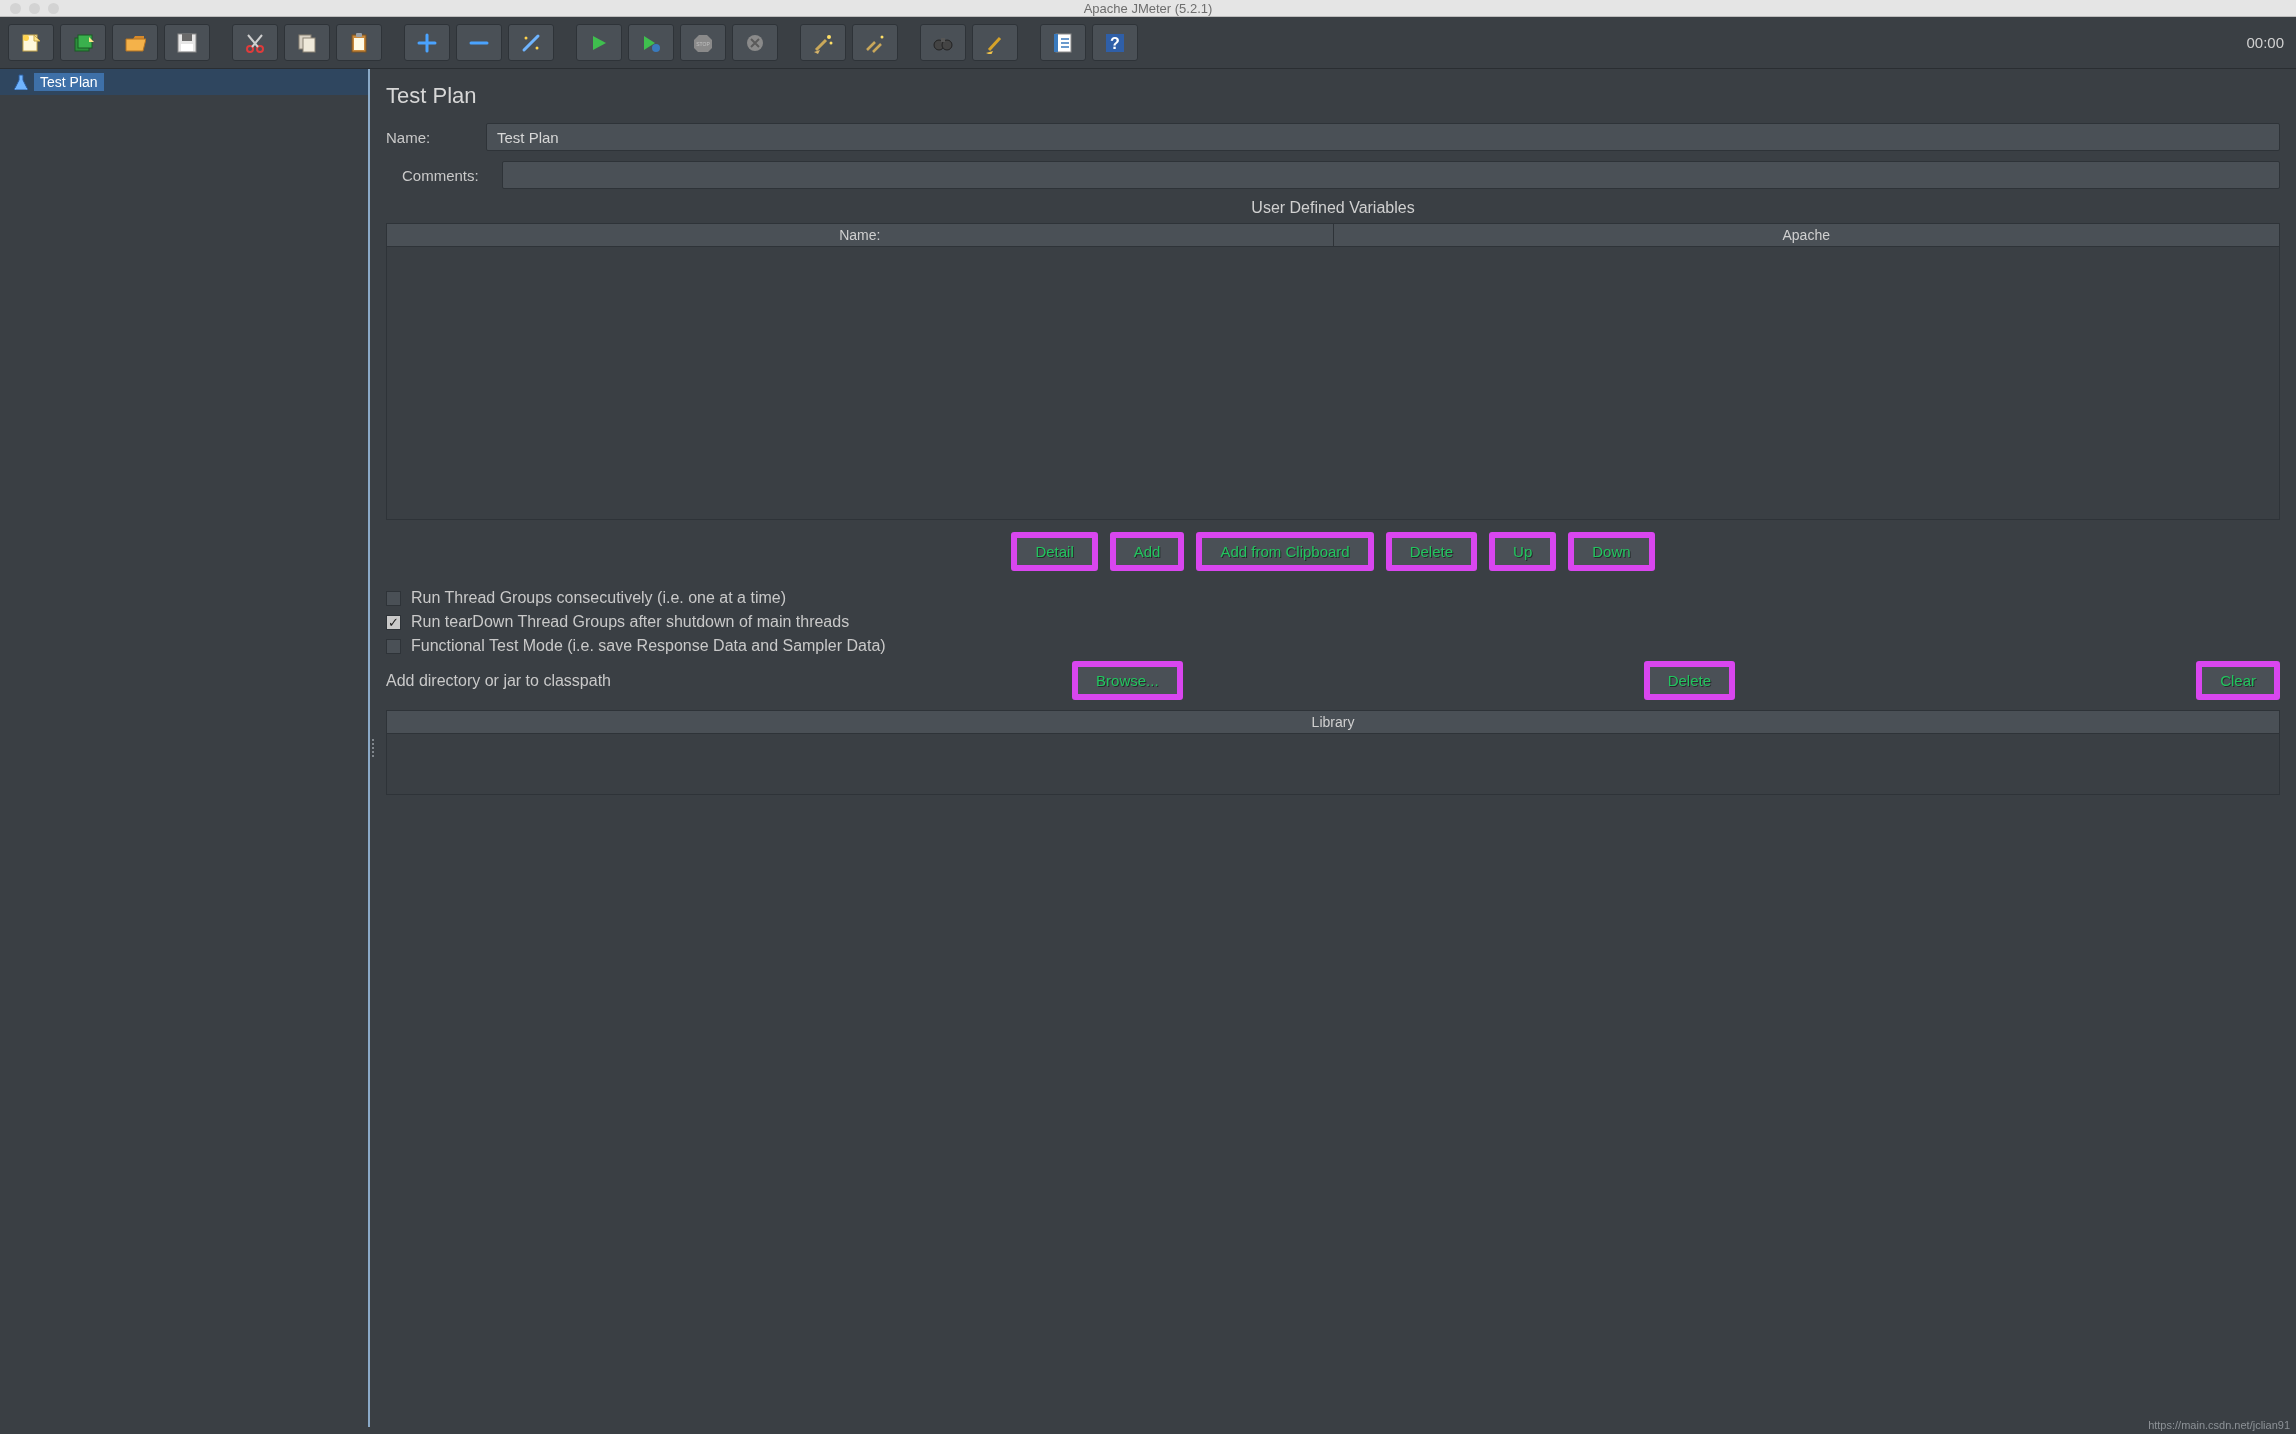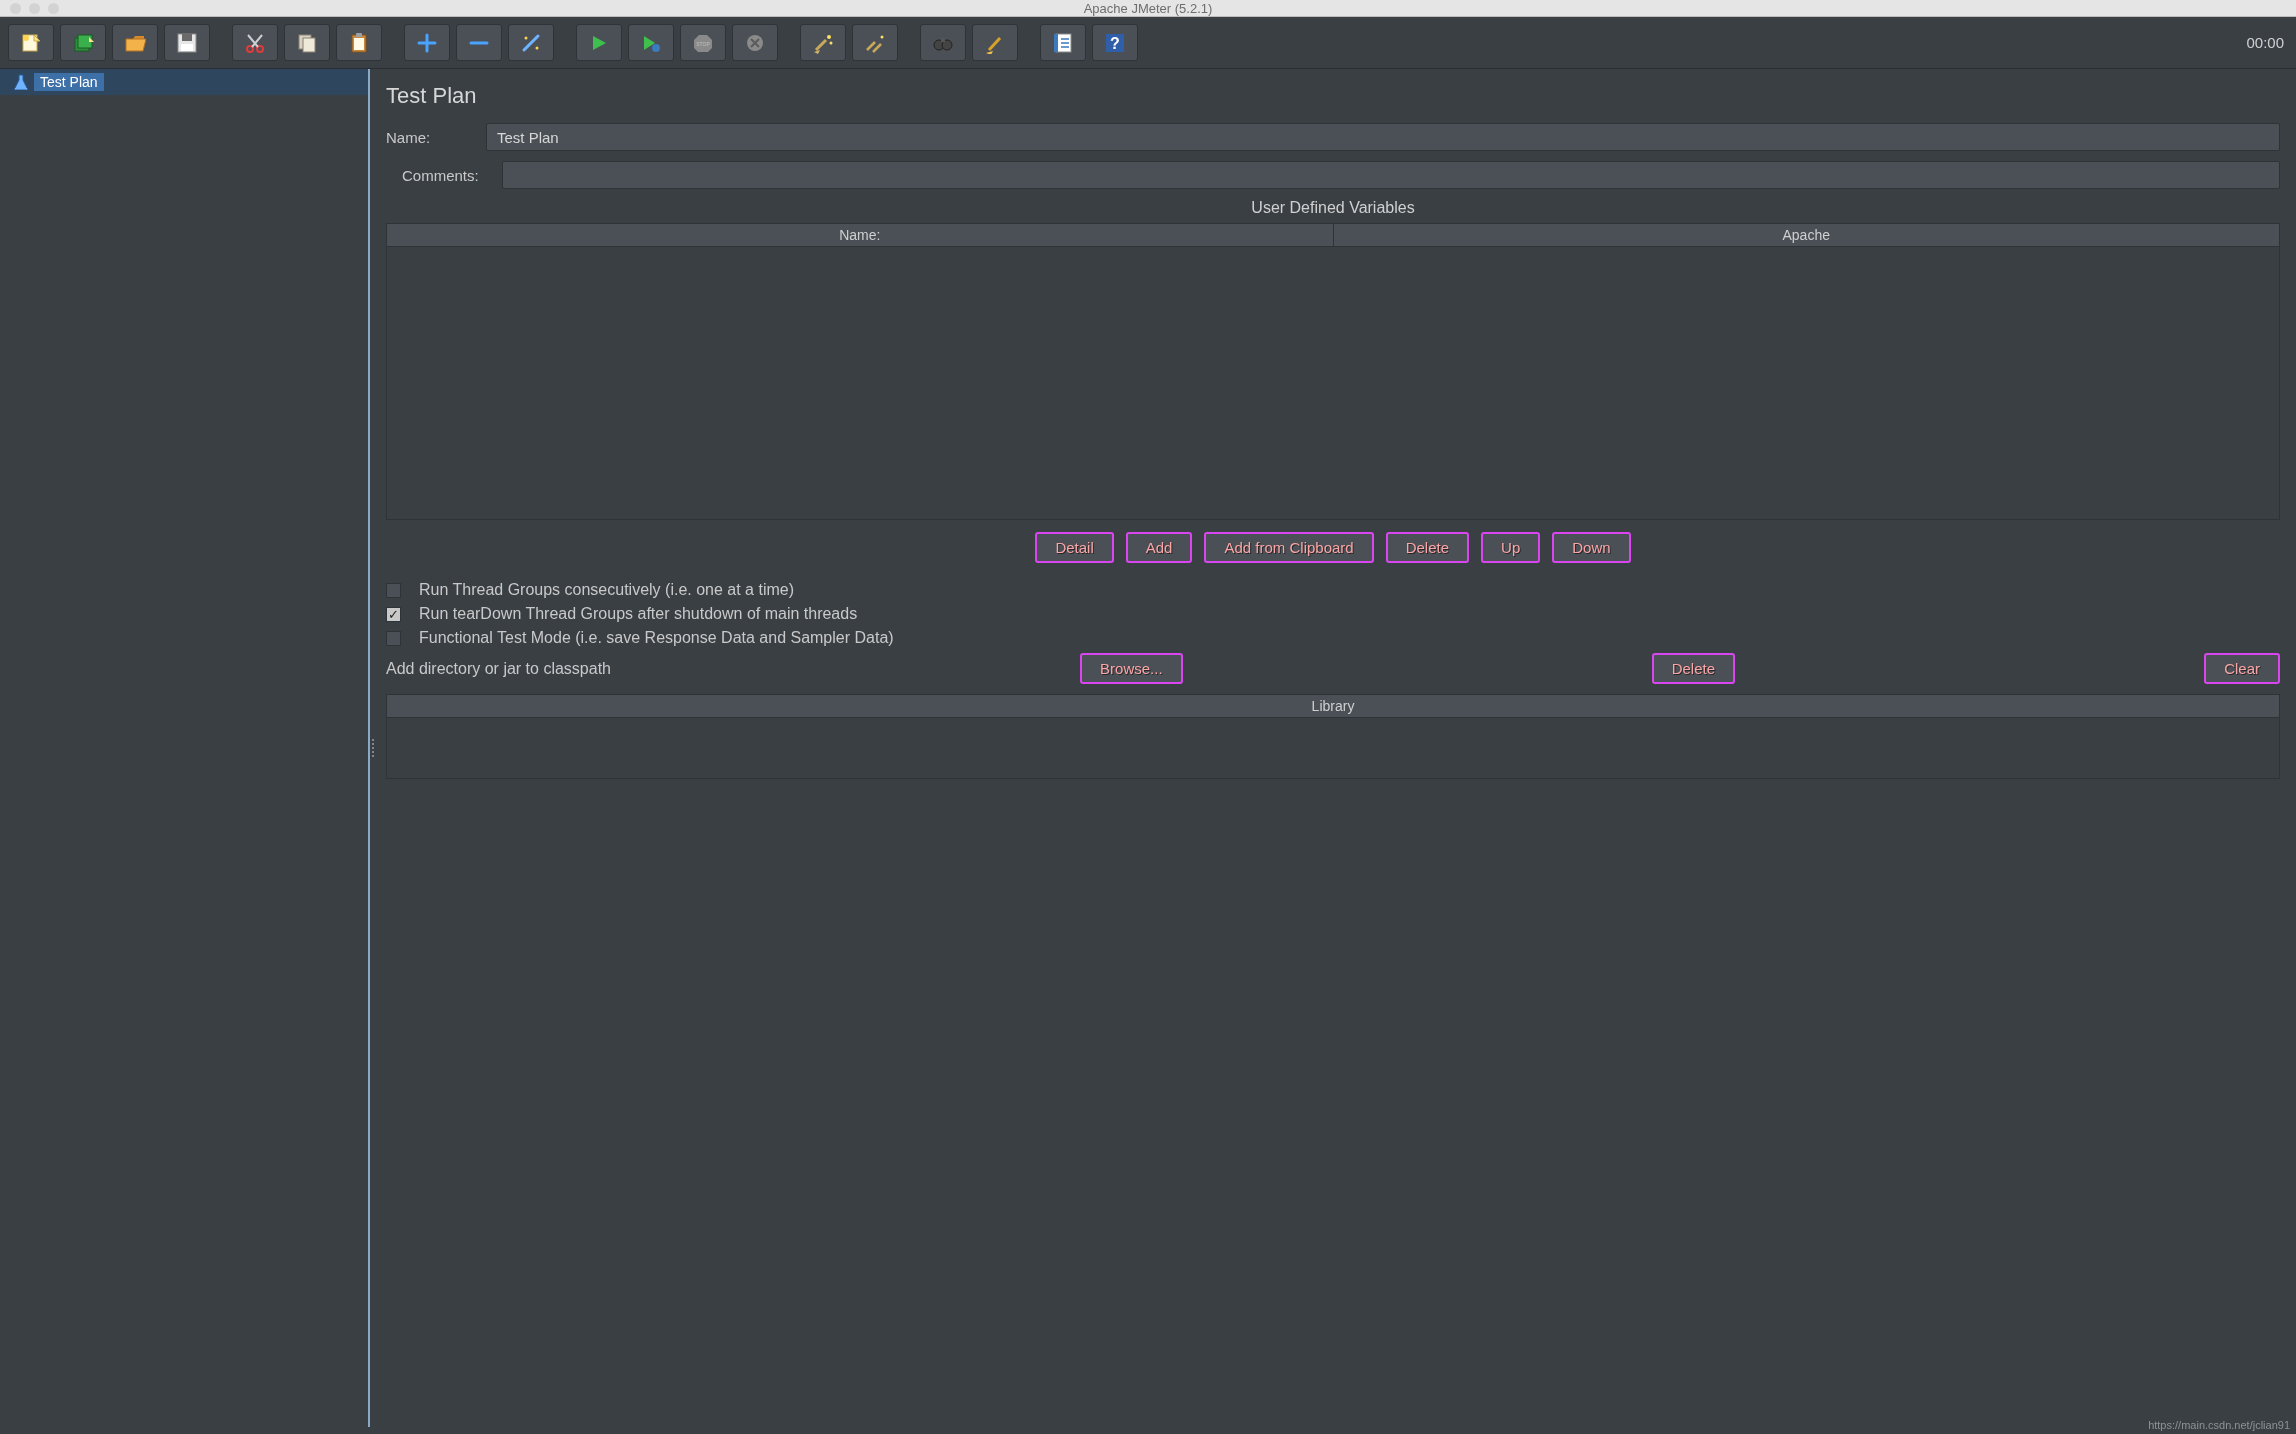--- a/index.html
+++ b/index.html
@@ -72,26 +72,26 @@
   .grid-head { display:flex; background:#4a5056; border-bottom:1px solid #2e3338; }
   .grid-head .col {
     flex:1; text-align:center; padding:3px 0; font-size:14px; color:#d0d0d0;
     border-right:1px solid #2e3338;
   }
   .grid-head .col:last-child { border-right:none; }
   .grid-body { height: 272px; }
 
   .btn-row { display:flex; gap:12px; justify-content:center; margin:12px 0 18px; }
   .btn {
-    background:#4a5056; border:2px solid #d946ef; border-radius:3px;
-    color:#fca5a5; font-size:15px; padding: 5px 18px; cursor:pointer;
+    background:#4a5056; border:6px solid #d946ef; border-radius:3px;
+    color:#22c55e; font-size:15px; padding: 5px 18px; cursor:pointer;
     text-shadow: 1px 1px 0 rgba(0,0,0,0.5);
   }
 
-  .check-row { display:flex; align-items:center; gap:18px; margin:6px 0; font-size:16px; }
+  .check-row { display:flex; align-items:center; gap:10px; margin:6px 0; font-size:16px; }
   .chk {
     width:15px; height:15px; border:1px solid #2e3338; background:#4a5056;
     display:inline-flex; align-items:center; justify-content:center; cursor:pointer;
   }
   .chk.checked::after {
     content:"✓"; color:#222; font-size:13px; line-height:1;
   }
   .chk.checked { background:#c9c9c9; }
   .note { font-size:16px; color:#c9c9c9; margin: 4px 0 14px; }
 

